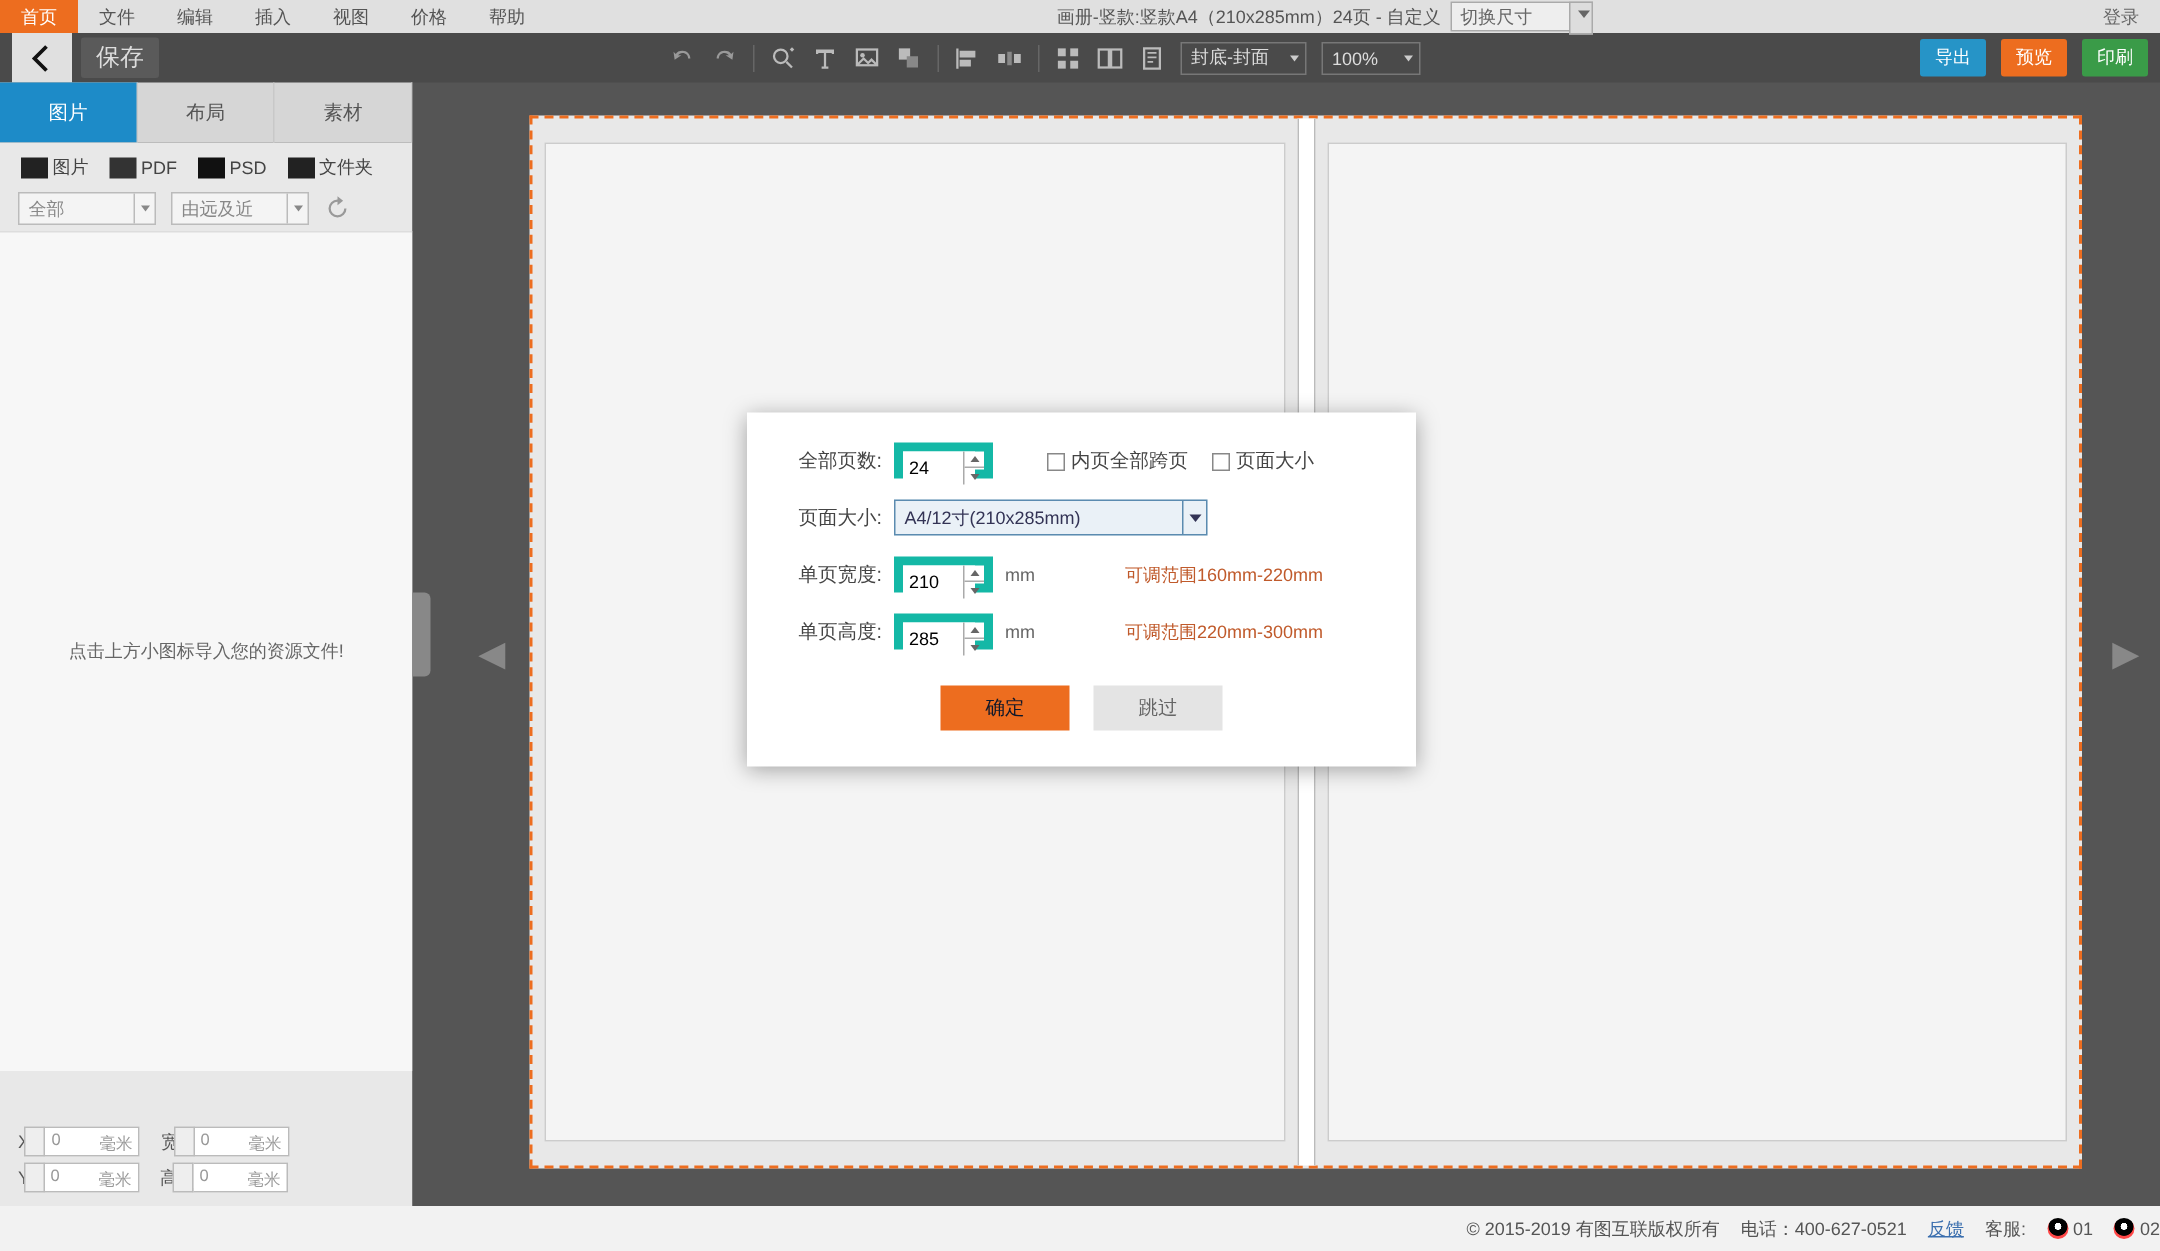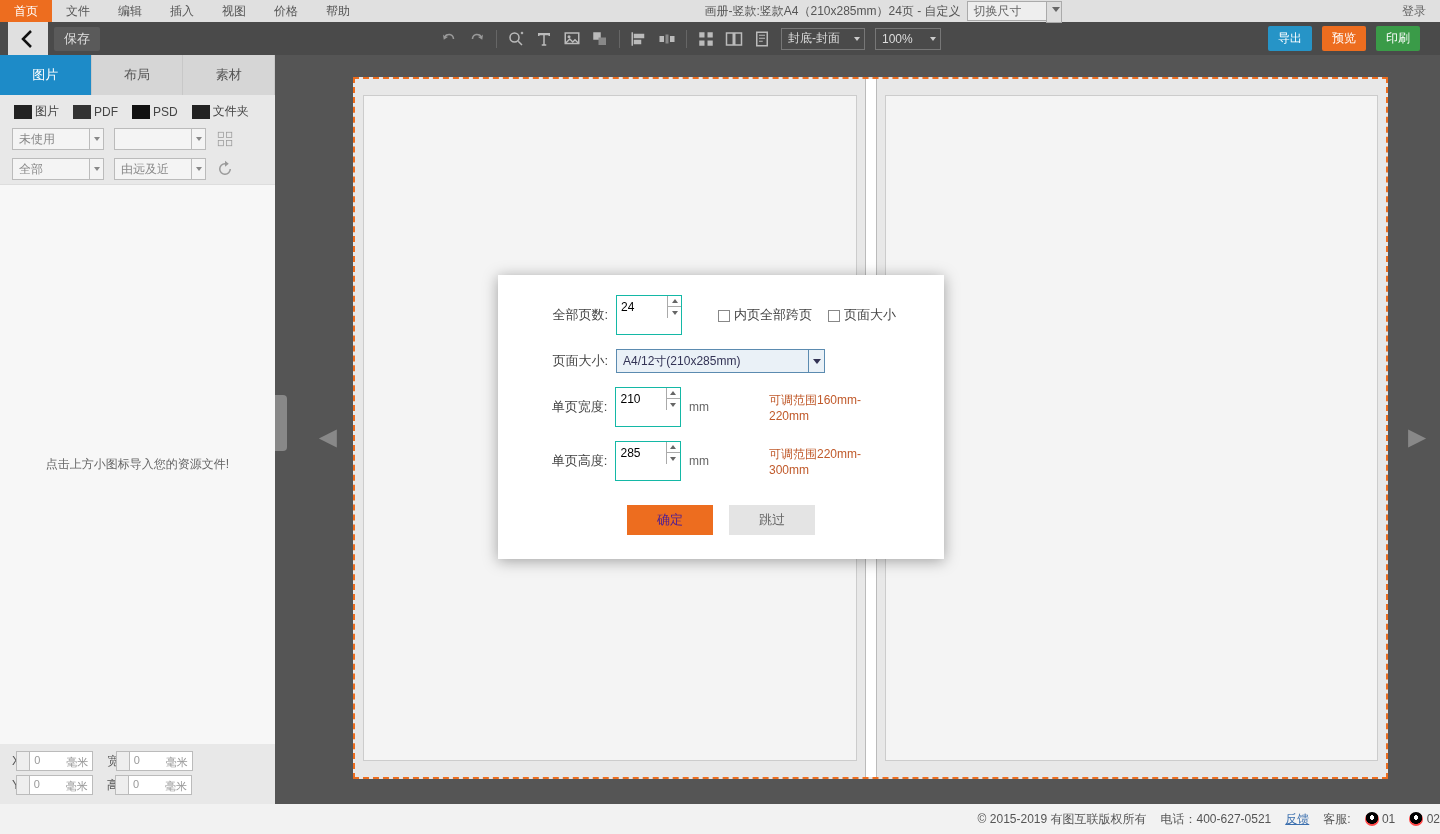--- a/index.html
+++ b/index.html
@@ -11,28 +11,28 @@
 .menubar .menu-item.active { background: #ed6d1f; color: #fff; }
 .menubar .doctitle { margin-left: auto; margin-right: 6px; font-size: 12px; color: #555; }
 .menubar .size-select { width: 95px; height: 20px; background: #eee; border: 1px solid #aaa; font-size: 12px; display: flex; align-items: center; padding: 0 6px; position: relative; color: #666; }
 .menubar .size-select::after { content: ""; position: absolute; right: -1px; top: -1px; width: 14px; height: 20px; background: #ddd; border: 1px solid #aaa; }
 .menubar .size-select .chev { position: absolute; right: 1px; top: 5px; width: 0; height: 0; border-left: 4px solid transparent; border-right: 4px solid transparent; border-top: 5px solid #666; z-index: 2; }
 .menubar .login { margin-left: auto; margin-right: 14px; color: #666; }
 
 
 .toolbar { height: 33px; background: #4a4a4a; display: flex; align-items: center; padding-left: 8px; }
 .toolbar .back-caret { color: #111; font-size: 18px; padding: 0 8px; background: #e0e0e0; height: 33px; display:flex; align-items:center; width:40px; justify-content:center;}
-.toolbar .save-btn { background: #5a5a5a; color: #ddd; font-size: 13px; padding: 3px 10px; border-radius: 2px; margin-left: 6px; }
+.toolbar .save-btn { background: #5a5a5a; color: #ddd; font-size: 16px; padding: 3px 10px; border-radius: 2px; margin-left: 6px; }
 .toolbar .tool-icons { margin-left: 340px; display: flex; align-items: center; gap: 10px; }
 .toolbar .ticon { width: 18px; height: 18px; color: #bbb; display: flex; align-items: center; justify-content: center; }
 .toolbar .ticon svg { width: 18px; height: 18px; fill: #bbb; }
 .toolbar .sep { width: 1px; height: 18px; background: #666; }
 .toolbar .drop { background: #4a4a4a; border: 1px solid #777; color: #ddd; font-size: 12px; height: 22px; display: flex; align-items: center; padding: 0 18px 0 6px; position: relative; }
 .toolbar .drop .chev { position: absolute; right: 4px; top: 8px; width: 0; height: 0; border-left: 3px solid transparent; border-right: 3px solid transparent; border-top: 4px solid #ccc; }
-.toolbar .right-btns { margin-left: auto; display: flex; gap: 10px; margin-right: 20px; }
+.toolbar .right-btns { margin-left: auto; display: flex; gap: 10px; margin-right: 8px; }
 .toolbar .act-btn { font-size: 12px; color: #fff; padding: 4px 10px; border-radius: 2px; }
 .export-btn { background: #2694c7; }
 .preview-btn { background: #ed6d1f; }
 .print-btn { background: #3a9b48; }
 
 
 .sidetabs { position: absolute; top: 55px; left: 0; width: 275px; height: 40px; background: #d6d6d6; display: flex; }
 .sidetabs .tab { flex: 1; display: flex; align-items: center; justify-content: center; font-size: 13px; color: #555; border-right: 1px solid #c8c8c8; }
 .sidetabs .tab.active { background: #1d8bc8; color: #fff; }
 
@@ -70,39 +70,39 @@
 .footer .qqic { width: 14px; height: 14px; display:inline-block; background: radial-gradient(circle at 50% 40%, #fff 20%, #000 22% 55%, #ff4747 60%); border-radius: 50%; vertical-align: middle; }
 
 
 .modal-backdrop { position: absolute; inset: 0; }
 .modal { position: absolute; top: 275px; left: 498px; width: 446px; background: #fff; box-shadow: 0 2px 14px rgba(0,0,0,.35); }
 .modal .mtitle { background: #888; color: #fff; font-size: 13px; padding: 8px 12px; display: flex; align-items: center; }
 .modal .mtitle .close { margin-left: auto; cursor: pointer; width: 16px; height: 16px; position: relative; }
 .modal .mtitle .close::before, .modal .mtitle .close::after { content: ""; position: absolute; left: 7px; top: 0; width: 1.5px; height: 16px; background: #ddd; }
 .modal .mtitle .close::before { transform: rotate(45deg); }
 .modal .mtitle .close::after { transform: rotate(-45deg); }
-.modal .mbody { padding: 20px 44px 24px; font-size: 13px; color: #444; }
+.modal .mbody { padding: 20px 24px 24px; font-size: 13px; color: #444; }
 .modal .mrow { display: flex; align-items: center; margin-bottom: 14px; gap: 8px; }
 .modal label.lb { width: 66px; text-align: right; }
-.modal .numfield { width: 66px; height: 40px; border: 1px solid #14b8a6; position: relative; text-decoration: underline; }
+.modal .numfield { width: 66px; height: 24px; border: 6px solid #14b8a6; position: relative; text-decoration: underline; }
 .modal .numfield input { border: none; width: 48px; height: 22px; padding: 0 4px; font-size: 12px; outline:none; }
 .modal .numfield .spins { position: absolute; right: 0; top: 0; width: 14px; height: 22px; border-left: 1px solid #aaa; }
 .modal .numfield .spins div { height: 11px; display:flex; align-items:center; justify-content:center; }
 .modal .numfield .spins div::after { content:""; width:0; height:0; border-left:3px solid transparent; border-right:3px solid transparent; }
 .modal .numfield .spins .up { border-bottom: 1px solid #aaa; } .modal .numfield .spins .up::after { border-bottom: 4px solid #666; }
 .modal .numfield .spins .dn::after { border-top: 4px solid #666; }
 .modal .chk { width: 12px; height: 12px; border: 1px solid #888; display: inline-block; margin-right: 4px; vertical-align: middle; }
 .modal .selfield { width: 209px; height: 24px; border: 1px solid #5b8bb0; background: #eaf1f7; position: relative; display: flex; align-items: center; padding: 0 6px; font-size: 12px; color: #335; }
 .modal .selfield .chev { position: absolute; right: 0; top: 0; width: 16px; height: 22px; border-left: 1px solid #5b8bb0; display:flex; align-items:center; justify-content:center;}
 .modal .selfield .chev::after { content:""; width:0; height:0; border-left:4px solid transparent; border-right:4px solid transparent; border-top:5px solid #335;}
 .modal .hint { margin-left: 52px; color: #c05a2b; font-size: 12px; }
 .modal .unit { font-size: 12px; color: #666; }
 .modal .mbtns { display: flex; justify-content: center; gap: 16px; margin-top: 24px; }
 .modal .btn { width: 86px; height: 30px; display: flex; align-items: center; justify-content: center; font-size: 13px; cursor: pointer; }
-.modal .btn.primary { background: #ed6d1f; color: #4c1d95; }
+.modal .btn.primary { background: #ed6d1f; color: #0f172a; }
 .modal .btn.secondary { background: #e4e4e4; color: #666; }
 </style>
 </head>
 <body>
 
 <div class="menubar">
   <div class="menu-item active">首页</div>
   <div class="menu-item">文件</div>
   <div class="menu-item">编辑</div>
   <div class="menu-item">插入</div>
@@ -231,36 +231,20 @@
         <span class="ic" style="background:#111"></span>
         <span>PSD</span>
       </div>
     <div class="imp">
         <span class="ic"></span>
         <span>文件夹</span>
       </div>
   </div>
   <div class="filters">
     <div class="sel">
-        <span>未使用</span>
-        <span class="chev"></span>
-      </div>
-    <div class="sel">
-        <span></span>
-        <span class="chev"></span>
-      </div>
-    <div class="grid-ic"><svg viewBox="0 0 24 24">
-          <rect x="3" y="3" width="7" height="7" stroke="#999" fill="none"></rect>
-          <rect x="14" y="3" width="7" height="7" stroke="#999" fill="none"></rect>
-          <rect x="3" y="14" width="7" height="7" stroke="#999" fill="none"></rect>
-          <rect x="14" y="14" width="7" height="7" stroke="#999" fill="none"></rect>
-        </svg></div>
-  </div>
-  <div class="filters">
-    <div class="sel">
         <span>全部</span>
         <span class="chev"></span>
       </div>
     <div class="sel">
         <span>由远及近</span>
         <span class="chev"></span>
       </div>
     <div class="refresh-ic"><svg viewBox="0 0 24 24">
           <path d="M12 4a8 8 0 1 0 8 8h-2a6 6 0 1 1-6-6v3l5-4-5-4z" fill="#999"></path>
         </svg></div>

